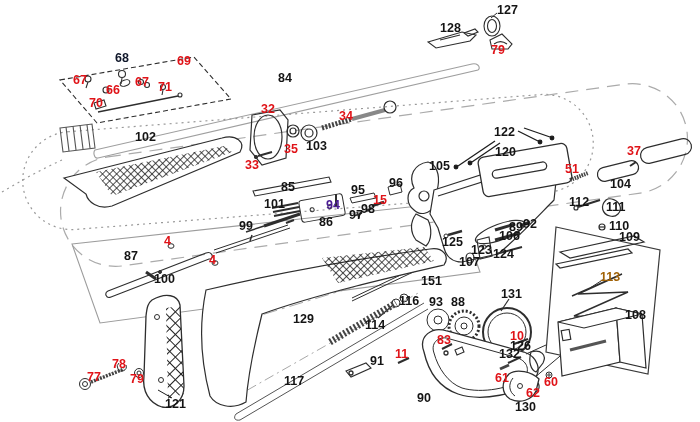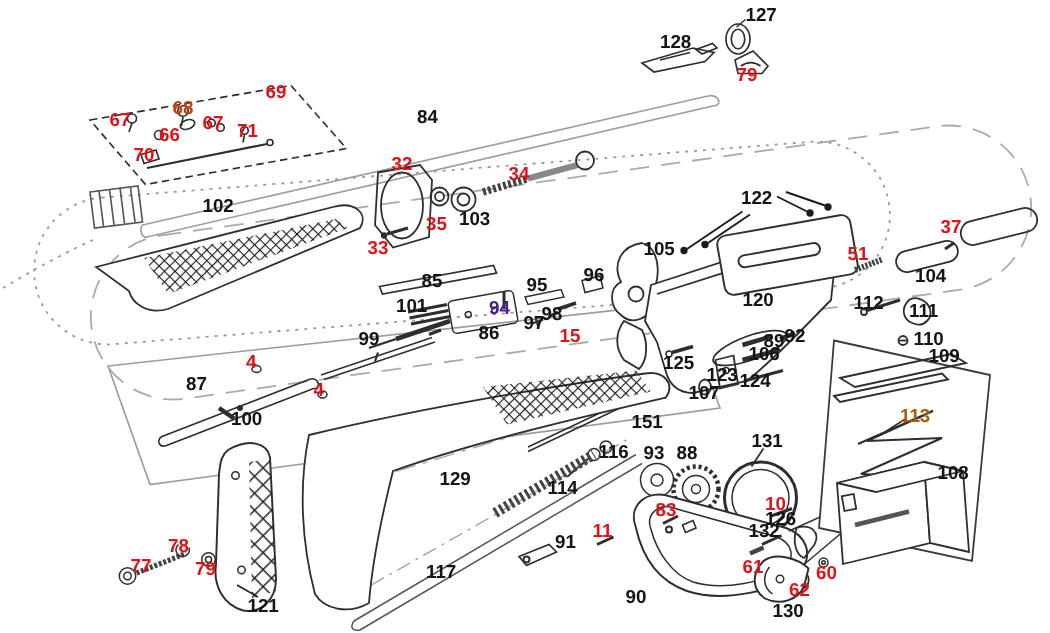--- a/index.html
+++ b/index.html
@@ -264,44 +264,44 @@
   </g>
 </svg>
 
 <div id="labels">
       <span class="part-label" style="left: 497px; top: 4px; color: rgb(20, 20, 20);">127</span>
       <span class="part-label" style="left: 440px; top: 22px; color: rgb(20, 20, 20);">128</span>
       <span class="part-label" style="left: 491px; top: 44px; color: rgb(224, 19, 24);">79</span>
       <span class="part-label" style="left: 278px; top: 72px; color: rgb(20, 20, 20);">84</span>
       <span class="part-label" style="left: 177px; top: 55px; color: rgb(224, 19, 24);">69</span>
       <span class="part-label" style="left: 73px; top: 74px; color: rgb(224, 19, 24);">67</span>
-      <span class="part-label" style="left: 115px; top: 66px; color: #c2410c;">68</span>
+      <span class="part-label" style="left: 115px; top: 52px; color: #0f172a;">68</span>
       <span class="part-label" style="left: 135px; top: 76px; color: rgb(224, 19, 24);">67</span>
       <span class="part-label" style="left: 94px; top: 84px; color: rgb(224, 19, 24); padding-left: 12px;">66</span>
       <span class="part-label" style="left: 158px; top: 81px; color: rgb(224, 19, 24);">71</span>
       <span class="part-label" style="left: 89px; top: 97px; color: rgb(224, 19, 24);">70</span>
       <span class="part-label" style="left: 135px; top: 131px; color: rgb(20, 20, 20);">102</span>
       <span class="part-label" style="left: 261px; top: 103px; color: rgb(224, 19, 24);">32</span>
       <span class="part-label" style="left: 339px; top: 110px; color: rgb(224, 19, 24);">34</span>
       <span class="part-label" style="left: 284px; top: 143px; color: rgb(224, 19, 24);">35</span>
       <span class="part-label" style="left: 306px; top: 140px; color: rgb(20, 20, 20);">103</span>
       <span class="part-label" style="left: 245px; top: 159px; color: rgb(224, 19, 24);">33</span>
       <span class="part-label" style="left: 494px; top: 126px; color: rgb(20, 20, 20);">122</span>
-      <span class="part-label" style="left: 495px; top: 146px; color: rgb(20, 20, 20); margin-top: 48px;">120</span>
+      <span class="part-label" style="left: 495px; top: 146px; color: rgb(20, 20, 20);">120</span>
       <span class="part-label" style="left: 429px; top: 160px; color: rgb(20, 20, 20);">105</span>
       <span class="part-label" style="left: 627px; top: 145px; color: rgb(224, 19, 24);">37</span>
       <span class="part-label" style="left: 565px; top: 163px; color: rgb(224, 19, 24);">51</span>
       <span class="part-label" style="left: 610px; top: 178px; color: rgb(20, 20, 20);">104</span>
       <span class="part-label" style="left: 569px; top: 196px; color: rgb(20, 20, 20);">112</span>
       <span class="part-label" style="left: 606px; top: 201px; color: rgb(20, 20, 20);">111</span>
       <span class="part-label" style="left: 281px; top: 181px; color: rgb(20, 20, 20);">85</span>
       <span class="part-label" style="left: 326px; top: 187px; color: #4c1d95; margin-top: 12px;">94</span>
       <span class="part-label" style="left: 351px; top: 184px; color: rgb(20, 20, 20);">95</span>
       <span class="part-label" style="left: 389px; top: 177px; color: rgb(20, 20, 20);">96</span>
-      <span class="part-label" style="left: 373px; top: 194px; color: rgb(224, 19, 24); margin-top: 24px;">15</span>
+      <span class="part-label" style="left: 373px; top: 194px; color: rgb(224, 19, 24);">15</span>
       <span class="part-label" style="left: 264px; top: 198px; color: rgb(20, 20, 20);">101</span>
       <span class="part-label" style="left: 361px; top: 203px; color: rgb(20, 20, 20);">98</span>
       <span class="part-label" style="left: 349px; top: 209px; color: rgb(20, 20, 20);">97</span>
       <span class="part-label" style="left: 319px; top: 216px; color: rgb(20, 20, 20);">86</span>
       <span class="part-label" style="left: 239px; top: 220px; color: rgb(20, 20, 20);">99</span>
       <span class="part-label" style="left: 164px; top: 235px; color: rgb(224, 19, 24);">4</span>
       <span class="part-label" style="left: 124px; top: 250px; color: rgb(20, 20, 20);">87</span>
       <span class="part-label" style="left: 209px; top: 254px; color: rgb(224, 19, 24);">4</span>
       <span class="part-label" style="left: 154px; top: 273px; color: rgb(20, 20, 20);">100</span>
       <span class="part-label" style="left: 509px; top: 221px; color: rgb(20, 20, 20);">89</span>

